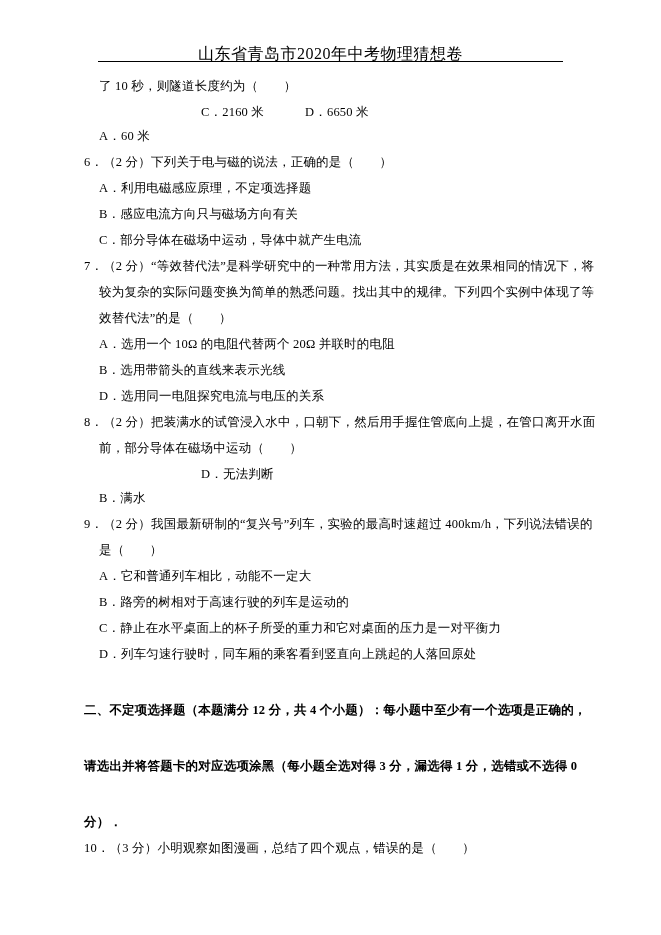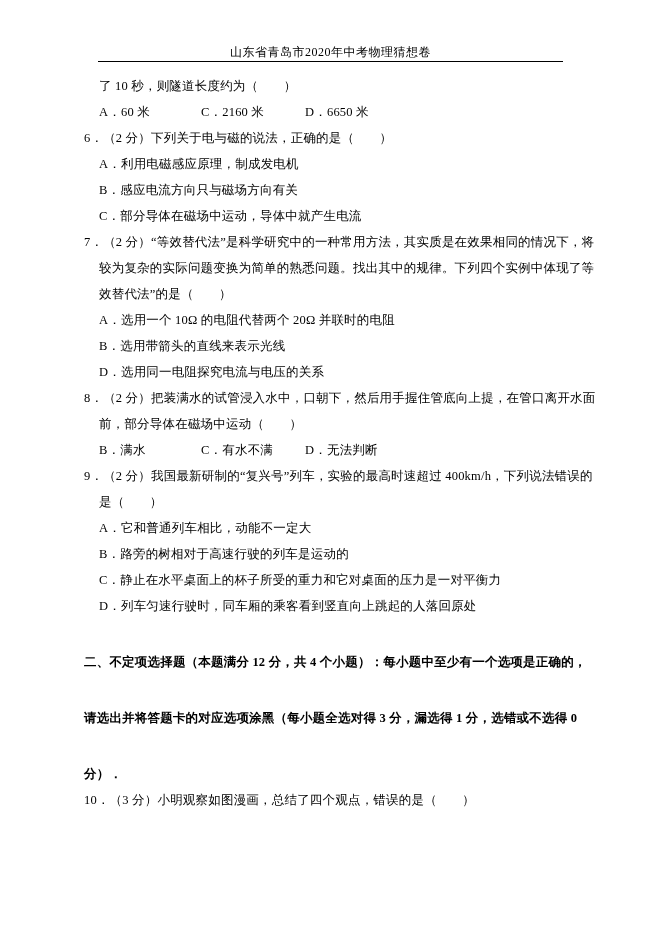--- a/index.html
+++ b/index.html
@@ -7,72 +7,71 @@
     position:relative;
     width:661px; height:935px;
     background:#ffffff;
     color:#000;
     font-family:"Liberation Serif","DejaVu Serif",serif;
     overflow:hidden;
   }
   .header {
     position:absolute; top:44px; left:0; right:0;
     text-align:center;
-    font-size:12px;
+    font-size:16px;
     letter-spacing:0.5px;
     white-space:nowrap;
   }
   .rule {
     position:absolute; top:61px; left:98px; right:98px;
     border:none; border-top:1px solid #000; margin:0; height:0;
   }
   .content {
     position:absolute; top:73px; left:84px; width:490px;
   }
   .line {
     font-size:12.5px;
     line-height:26px;
     white-space:nowrap;
     letter-spacing:0.2px;
   }
   .indent { margin-left:15px; }
   .bold { font-weight:bold;margin-top:30px; }
   .options-row { display:flex; }
-  .options-row .option:nth-child(1) { width:102px; }
+  .options-row .option:nth-child(1) { width:102px;margin-top:24px; }
   .options-row .option:nth-child(2) { width:104px; }
   .options-row .option:nth-child(3) { width:101px; }
 </style>
 </head>
 <body>
 
 <div class="page">
   <div class="header">山东省青岛市2020年中考物理猜想卷</div>
   <hr class="rule">
   <div class="content" id="content">
       <div class="line indent">了 10 秒，则隧道长度约为（　　）</div>
       <div class="line options-row indent">
         <span class="option">A．60 米</span>
         <span class="option">C．2160 米</span>
         <span class="option">D．6650 米</span>
       </div>
       <div class="line">6．（2 分）下列关于电与磁的说法，正确的是（　　）</div>
-      <div class="line indent">A．利用电磁感应原理，制成发电机</div>
+      <div class="line indent">A．利用电磁感应原理，不定项选择题</div>
       <div class="line indent">B．感应电流方向只与磁场方向有关</div>
       <div class="line indent">C．部分导体在磁场中运动，导体中就产生电流</div>
       <div class="line">7．（2 分）“等效替代法”是科学研究中的一种常用方法，其实质是在效果相同的情况下，将</div>
       <div class="line indent">较为复杂的实际问题变换为简单的熟悉问题。找出其中的规律。下列四个实例中体现了等</div>
       <div class="line indent">效替代法”的是（　　）</div>
       <div class="line indent">A．选用一个 10Ω 的电阻代替两个 20Ω 并联时的电阻</div>
       <div class="line indent">B．选用带箭头的直线来表示光线</div>
       <div class="line indent">D．选用同一电阻探究电流与电压的关系</div>
       <div class="line">8．（2 分）把装满水的试管浸入水中，口朝下，然后用手握住管底向上提，在管口离开水面</div>
       <div class="line indent">前，部分导体在磁场中运动（　　）</div>
       <div class="line options-row indent">
         <span class="option">B．满水</span>
-        <span class="option">C．有水不满</span>
         <span class="option">D．无法判断</span>
       </div>
       <div class="line">9．（2 分）我国最新研制的“复兴号”列车，实验的最高时速超过 400km/h，下列说法错误的</div>
       <div class="line indent">是（　　）</div>
       <div class="line indent">A．它和普通列车相比，动能不一定大</div>
       <div class="line indent">B．路旁的树相对于高速行驶的列车是运动的</div>
       <div class="line indent">C．静止在水平桌面上的杯子所受的重力和它对桌面的压力是一对平衡力</div>
       <div class="line indent">D．列车匀速行驶时，同车厢的乘客看到竖直向上跳起的人落回原处</div>
       <div class="line bold">二、不定项选择题（本题满分 12 分，共 4 个小题）：每小题中至少有一个选项是正确的，</div>
       <div class="line bold">请选出并将答题卡的对应选项涂黑（每小题全选对得 3 分，漏选得 1 分，选错或不选得 0</div>

